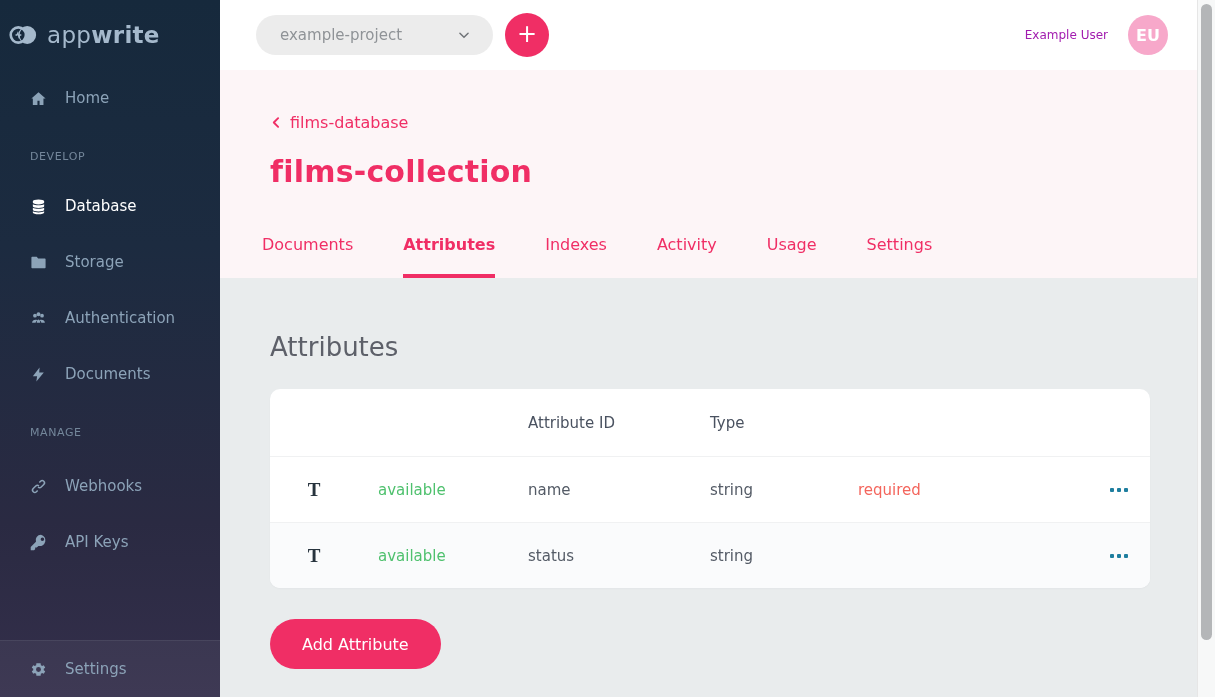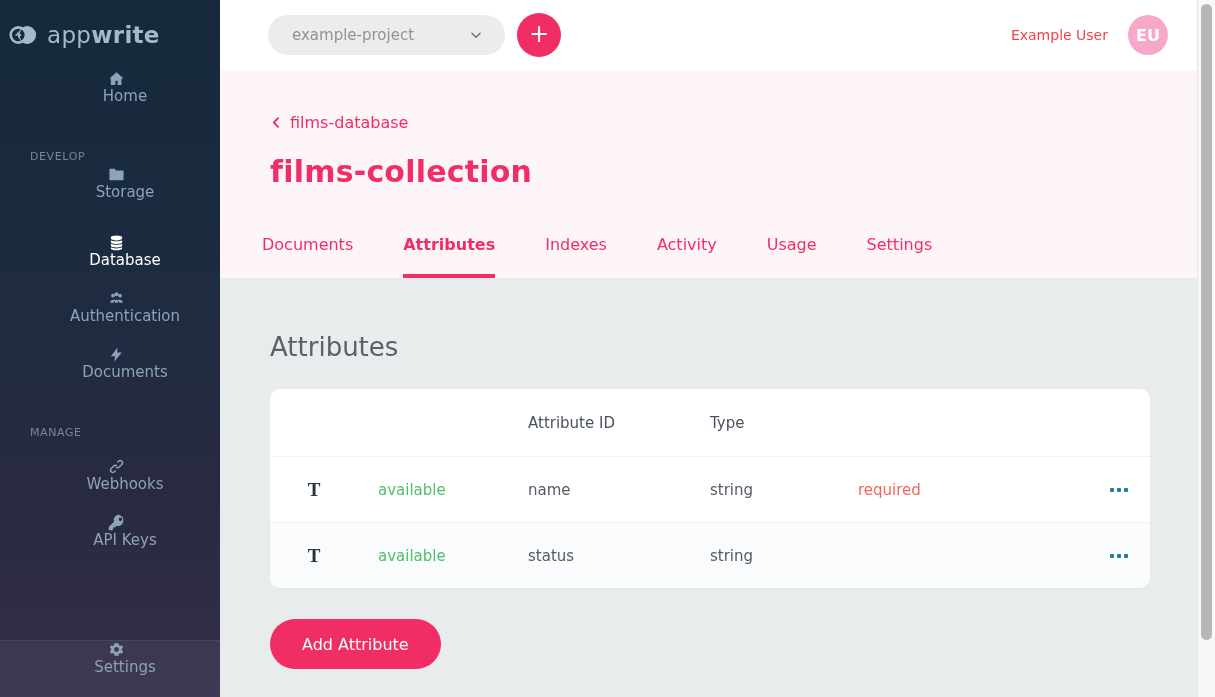--- a/index.html
+++ b/index.html
@@ -16,21 +16,21 @@
     width: 220px; height: 697px; flex: 0 0 220px;
     background: linear-gradient(180deg, #16293c 0%, #1c2b40 35%, #2a2a42 75%, #342f4b 100%);
     position: relative; z-index: 2;
   }
   .logo { height: 70px; display: flex; align-items: center; padding-left: 8px; cursor: pointer; }
   .logo svg { width: 30px; height: 30px; margin-right: 9px; }
   .logo-text { font-size: 23px; color: #a5b9cc; letter-spacing: 0.3px; }
   .logo-text b { font-weight: 700; }
   .nav-item {
     height: 56px; display: flex; align-items: center; padding-left: 30px;
-    color: #8ca3b8; font-size: 15px; cursor: pointer; text-decoration: none; flex-direction: column;
+    color: #8ca3b8; font-size: 15px; cursor: pointer; text-decoration: none;
   }
   .nav-item .nav-icon { width: 17px; height: 17px; margin-right: 18px; display: inline-flex; align-items: center; justify-content: center; }
   .nav-item .nav-icon svg { width: 17px; height: 17px; fill: currentColor; }
   .nav-item.active { color: #ffffff; }
   .section-label {
     margin: 24px 0 0 30px; height: 16px; font-size: 11px; letter-spacing: 0.6px;
     color: #74879b;
   }
   .nav-item.first-of-section { margin-top: 12px; }
   .nav-item.webhooks { margin-top: 16px; }
@@ -39,37 +39,37 @@
     background: rgba(255,255,255,0.05); border-top: 1px solid rgba(255,255,255,0.07);
     display: flex; align-items: center;
   }
   .sidebar-footer .nav-item { height: 57px; width: 100%; }
 
   
   .main { flex: 1; display: flex; flex-direction: column; min-width: 0; }
 
   .topbar {
     height: 70px; background: #ffffff; display: flex; align-items: center;
-    padding: 0 47px 0 48px; flex: 0 0 70px;
+    padding: 0 47px 0 36px; flex: 0 0 70px;
   }
   .project-select {
     width: 237px; height: 40px; background: #ececec; border: none; border-radius: 20px;
     display: flex; align-items: center; justify-content: space-between;
     padding: 0 22px 0 24px; cursor: pointer;
     font-family: inherit; font-size: 15px; color: #8f9397;
   }
   .project-select svg { width: 14px; height: 14px; stroke: #6f7377; }
   .plus-btn {
     width: 44px; height: 44px; border-radius: 50%; background: #f02e65; border: none;
     margin-left: 12px; color: #ffffff; font-size: 24px; line-height: 1; cursor: pointer;
     display: flex; align-items: center; justify-content: center; font-family: inherit;
     padding-bottom: 2px;
   }
   .topbar-spacer { flex: 1; }
-  .user-name { font-size: 14px; color: #ef4444; text-decoration: none; cursor: pointer; }
+  .user-name { font-size: 12px; color: #a21caf; text-decoration: none; cursor: pointer; }
   .avatar {
     width: 40px; height: 40px; border-radius: 50%; background: #f7a8ca; margin-left: 20px;
     color: #ffffff; font-size: 16px; font-weight: 600;
     display: flex; align-items: center; justify-content: center; cursor: pointer;
   }
 
   
   .page-header {
     height: 208px; background: #fdf5f7; position: relative;
     padding: 43px 0 0 50px; flex: 0 0 208px;
@@ -151,35 +151,35 @@
         <span class="nav-icon">
           <svg viewBox="0 0 24 24">
               <path d="M12 3l10 9h-3v9h-5.5v-6h-3v6H4v-9H2z"></path>
             </svg>
         </span>
         <span>Home</span>
       </a>
 
       <div class="section-label">DEVELOP</div>
 
+      <a class="nav-item active first-of-section">
+        <span class="nav-icon">
+          <svg viewBox="0 0 24 24">
+              <path d="M12 2C7.6 2 4 3.1 4 4.5v2C4 7.9 7.6 9 12 9s8-1.1 8-2.5v-2C20 3.1 16.4 2 12 2zM4 8.7v3C4 13.1 7.6 14 12 14s8-.9 8-2.3v-3c-1.7 1-4.7 1.6-8 1.6S5.7 9.7 4 8.7zM4 13.7v3C4 18.1 7.6 19 12 19s8-.9 8-2.3v-3c-1.7 1-4.7 1.6-8 1.6s-6.3-.6-8-1.6zM4 18.7v1.8C4 21.9 7.6 23 12 23s8-1.1 8-2.5v-1.8c-1.7 1-4.7 1.6-8 1.6s-6.3-.6-8-1.6z"></path>
+            </svg>
+        </span>
+        <span>Database</span>
+      </a>
       <a class="nav-item">
         <span class="nav-icon">
           <svg viewBox="0 0 24 24">
               <path d="M3 4h6.5l2 2.5H21a1 1 0 011 1V19a1 1 0 01-1 1H3a1 1 0 01-1-1V5a1 1 0 011-1z"></path>
             </svg>
         </span>
         <span>Storage</span>
-      </a>
-      <a class="nav-item active first-of-section">
-        <span class="nav-icon">
-          <svg viewBox="0 0 24 24">
-              <path d="M12 2C7.6 2 4 3.1 4 4.5v2C4 7.9 7.6 9 12 9s8-1.1 8-2.5v-2C20 3.1 16.4 2 12 2zM4 8.7v3C4 13.1 7.6 14 12 14s8-.9 8-2.3v-3c-1.7 1-4.7 1.6-8 1.6S5.7 9.7 4 8.7zM4 13.7v3C4 18.1 7.6 19 12 19s8-.9 8-2.3v-3c-1.7 1-4.7 1.6-8 1.6s-6.3-.6-8-1.6zM4 18.7v1.8C4 21.9 7.6 23 12 23s8-1.1 8-2.5v-1.8c-1.7 1-4.7 1.6-8 1.6s-6.3-.6-8-1.6z"></path>
-            </svg>
-        </span>
-        <span>Database</span>
       </a>
       <a class="nav-item">
         <span class="nav-icon">
           <svg viewBox="0 0 24 24">
               <circle cx="7" cy="8" r="2.6"></circle>
               <circle cx="17" cy="8" r="2.6"></circle>
               <circle cx="12" cy="6" r="2.8"></circle>
               <path d="M1 19c0-3 2.7-5 6-5 1.2 0 2.3.3 3.2.8A6.9 6.9 0 007 19zm8 0c0-3 1.4-5.5 3-5.5S15 16 15 19zm8 0a6.9 6.9 0 00-3.2-4.2c.9-.5 2-.8 3.2-.8 3.3 0 6 2 6 5z" transform="scale(0.82) translate(2.6 3)"></path>
             </svg>
         </span>

